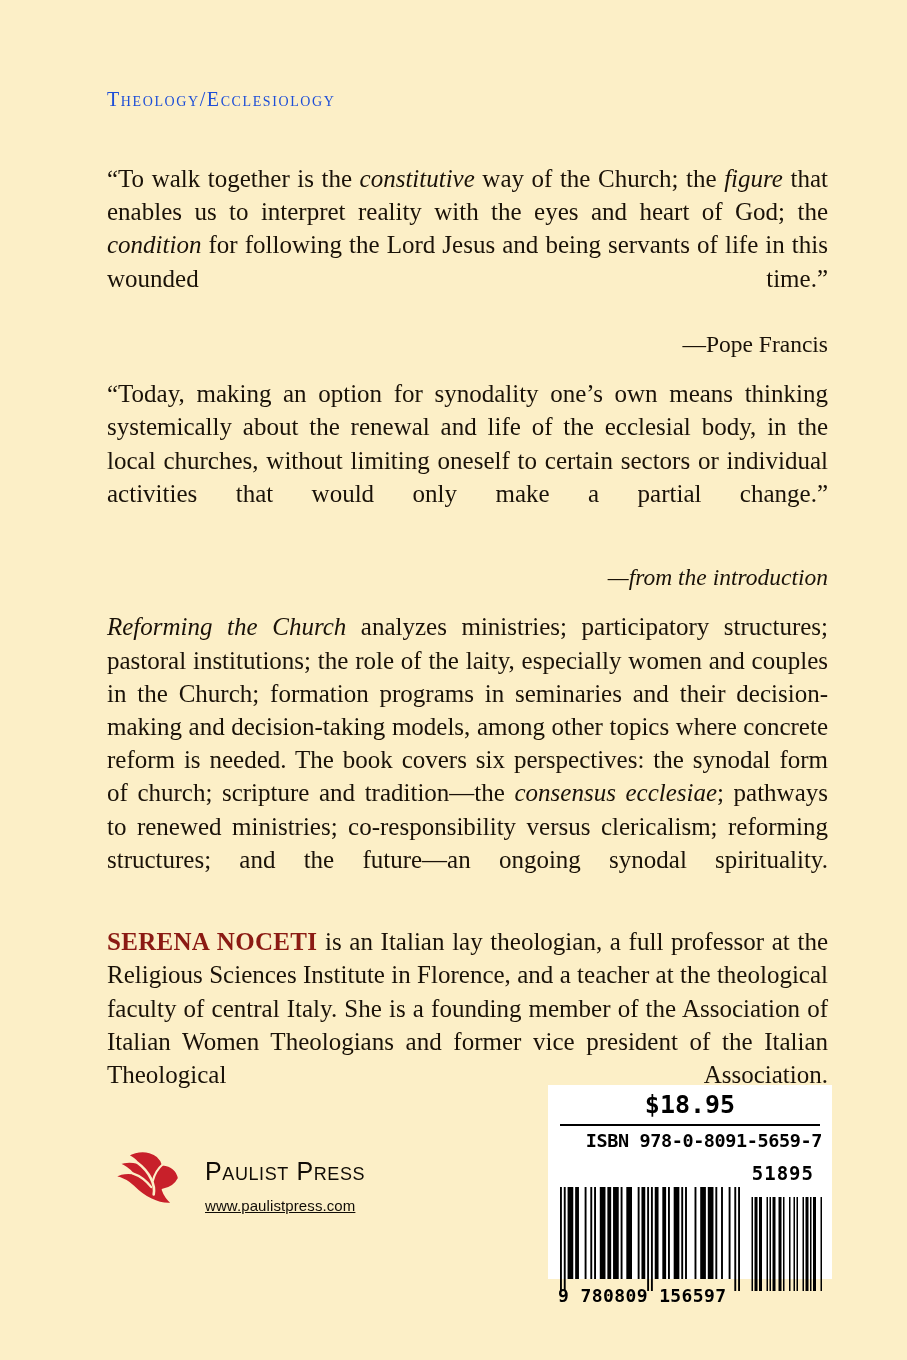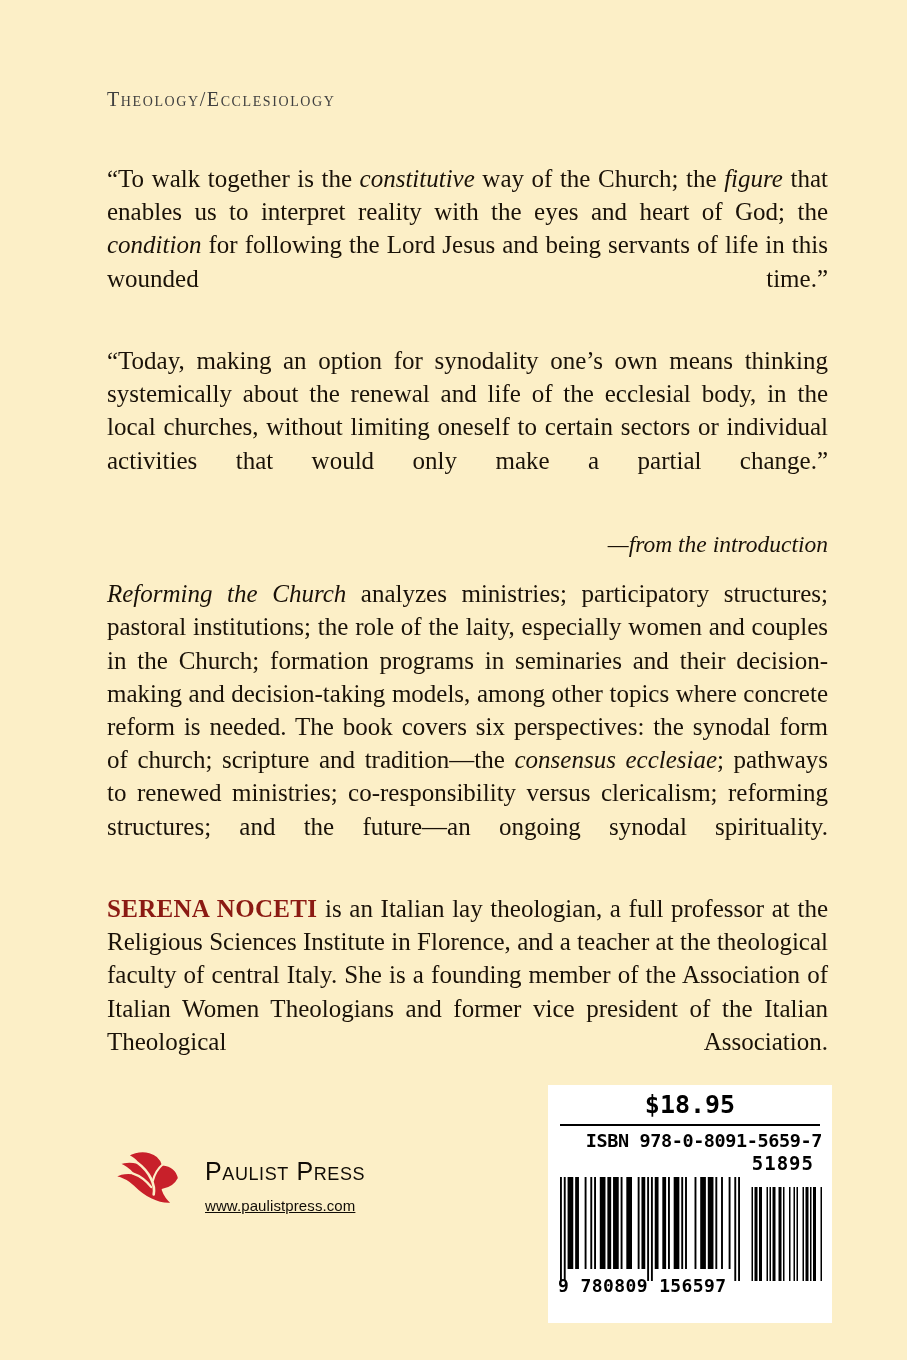--- a/index.html
+++ b/index.html
@@ -23,21 +23,21 @@
   }
 
   
   .category {
     position: absolute;
     left: 107px;
     top: 88px;
     font-size: 20px;
     letter-spacing: 1.6px;
     font-variant: small-caps;
-    color: #404040;
+    color: #1d4ed8;
     white-space: nowrap;
   }
 
   
   .column {
     position: absolute;
     left: 107px;
     top: 162px;
     width: 721px;
   }
@@ -112,21 +112,21 @@
     line-height: 1.05;
     text-decoration: underline;
   }
 
   
   .barcode-box {
     position: absolute;
     left: 548px;
     top: 1085px;
     width: 284px;
-    height: 238px;
+    height: 194px;
     background: #ffffff;
     box-sizing: border-box;
     padding: 6px 10px 0 10px;
   }
   .price {
     text-align: center;
     font-family: "DejaVu Sans Mono", "Liberation Mono", monospace;
     font-size: 25px;
     font-weight: bold;
     letter-spacing: 0px;
@@ -150,21 +150,21 @@
     line-height: 1.15;
   }
   .addon-digits {
     text-align: right;
     font-family: "DejaVu Sans Mono", "Liberation Mono", monospace;
     font-size: 19px;
     font-weight: bold;
     letter-spacing: 1px;
     color: #000;
     padding-right: 8px;
-    margin-top: 2px;
+    margin-top: 12px;
     line-height: 1.15;
   }
   .bars-area {
     position: relative;
     margin-top: 2px;
     height: 118px;
   }
   .ean-main {
     position: absolute;
     left: 2px;
@@ -196,20 +196,21 @@
 </head>
 <body>
 
 <div class="page">
 
   <div class="category">Theology/Ecclesiology</div>
 
   <div class="column">
 
     <p class="para"><span>“To walk together is the </span><em>constitutive</em><span> way of the Church; the </span><em>figure</em><span> that enables us to interpret reality with the eyes and heart of God; the </span><em>condition</em><span> for following the Lord Jesus and being servants of life in this wounded time.”</span></p>
+    <p class="attrib">—Pope Francis</p>
 
     <div class="gap-quote1"></div>
 
     <p class="para">“Today, making an option for synodality one’s own means thinking systemically about the renewal and life of the ecclesial body, in the local churches, without limiting oneself to certain sectors or individual activities that would only make a partial change.”</p>
     <p class="attrib italic">—from the introduction</p>
 
     <div class="gap-quote2"></div>
 
     <p class="para"><em>Reforming the Church</em><span> analyzes ministries; participatory structures; pastoral institutions; the role of the laity, especially women and couples in the Church; formation programs in seminaries and their decision-making and decision-taking models, among other topics where concrete reform is needed. The book covers six perspectives: the synodal form of church; scripture and tradition—the </span><em>consensus ecclesiae</em><span>; pathways to renewed ministries; co-responsibility versus clericalism; reforming structures; and the future—an ongoing synodal spirituality.</span></p>
 

